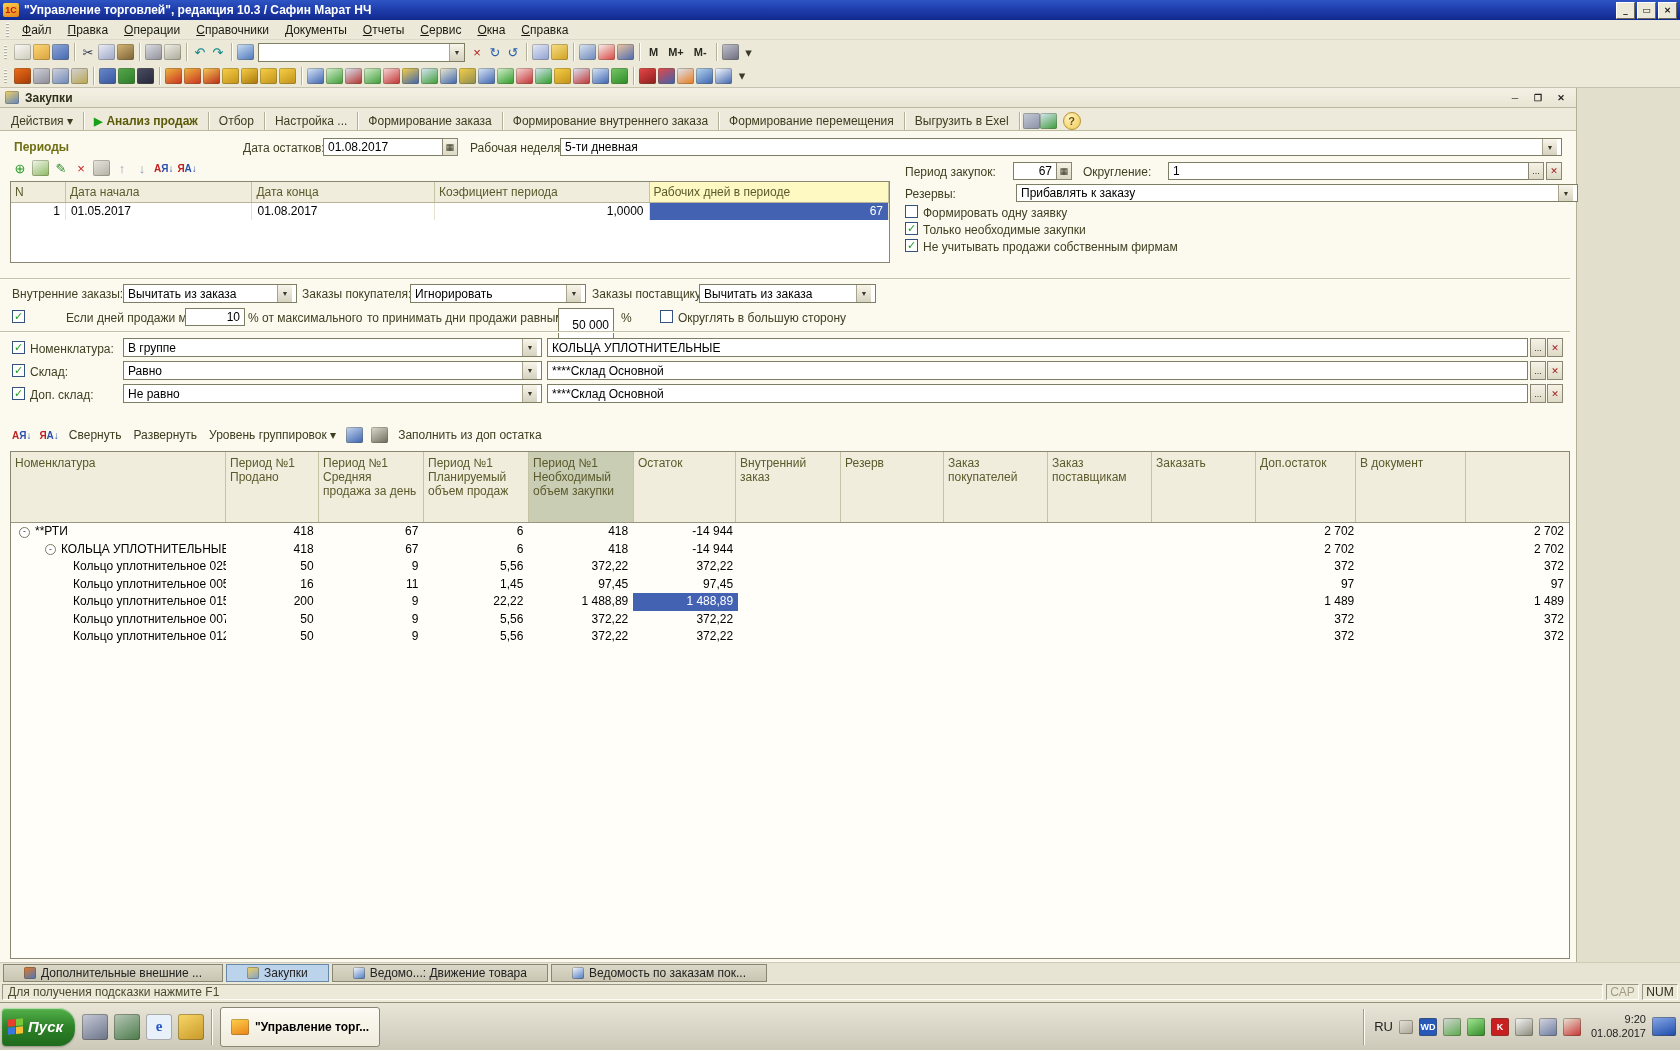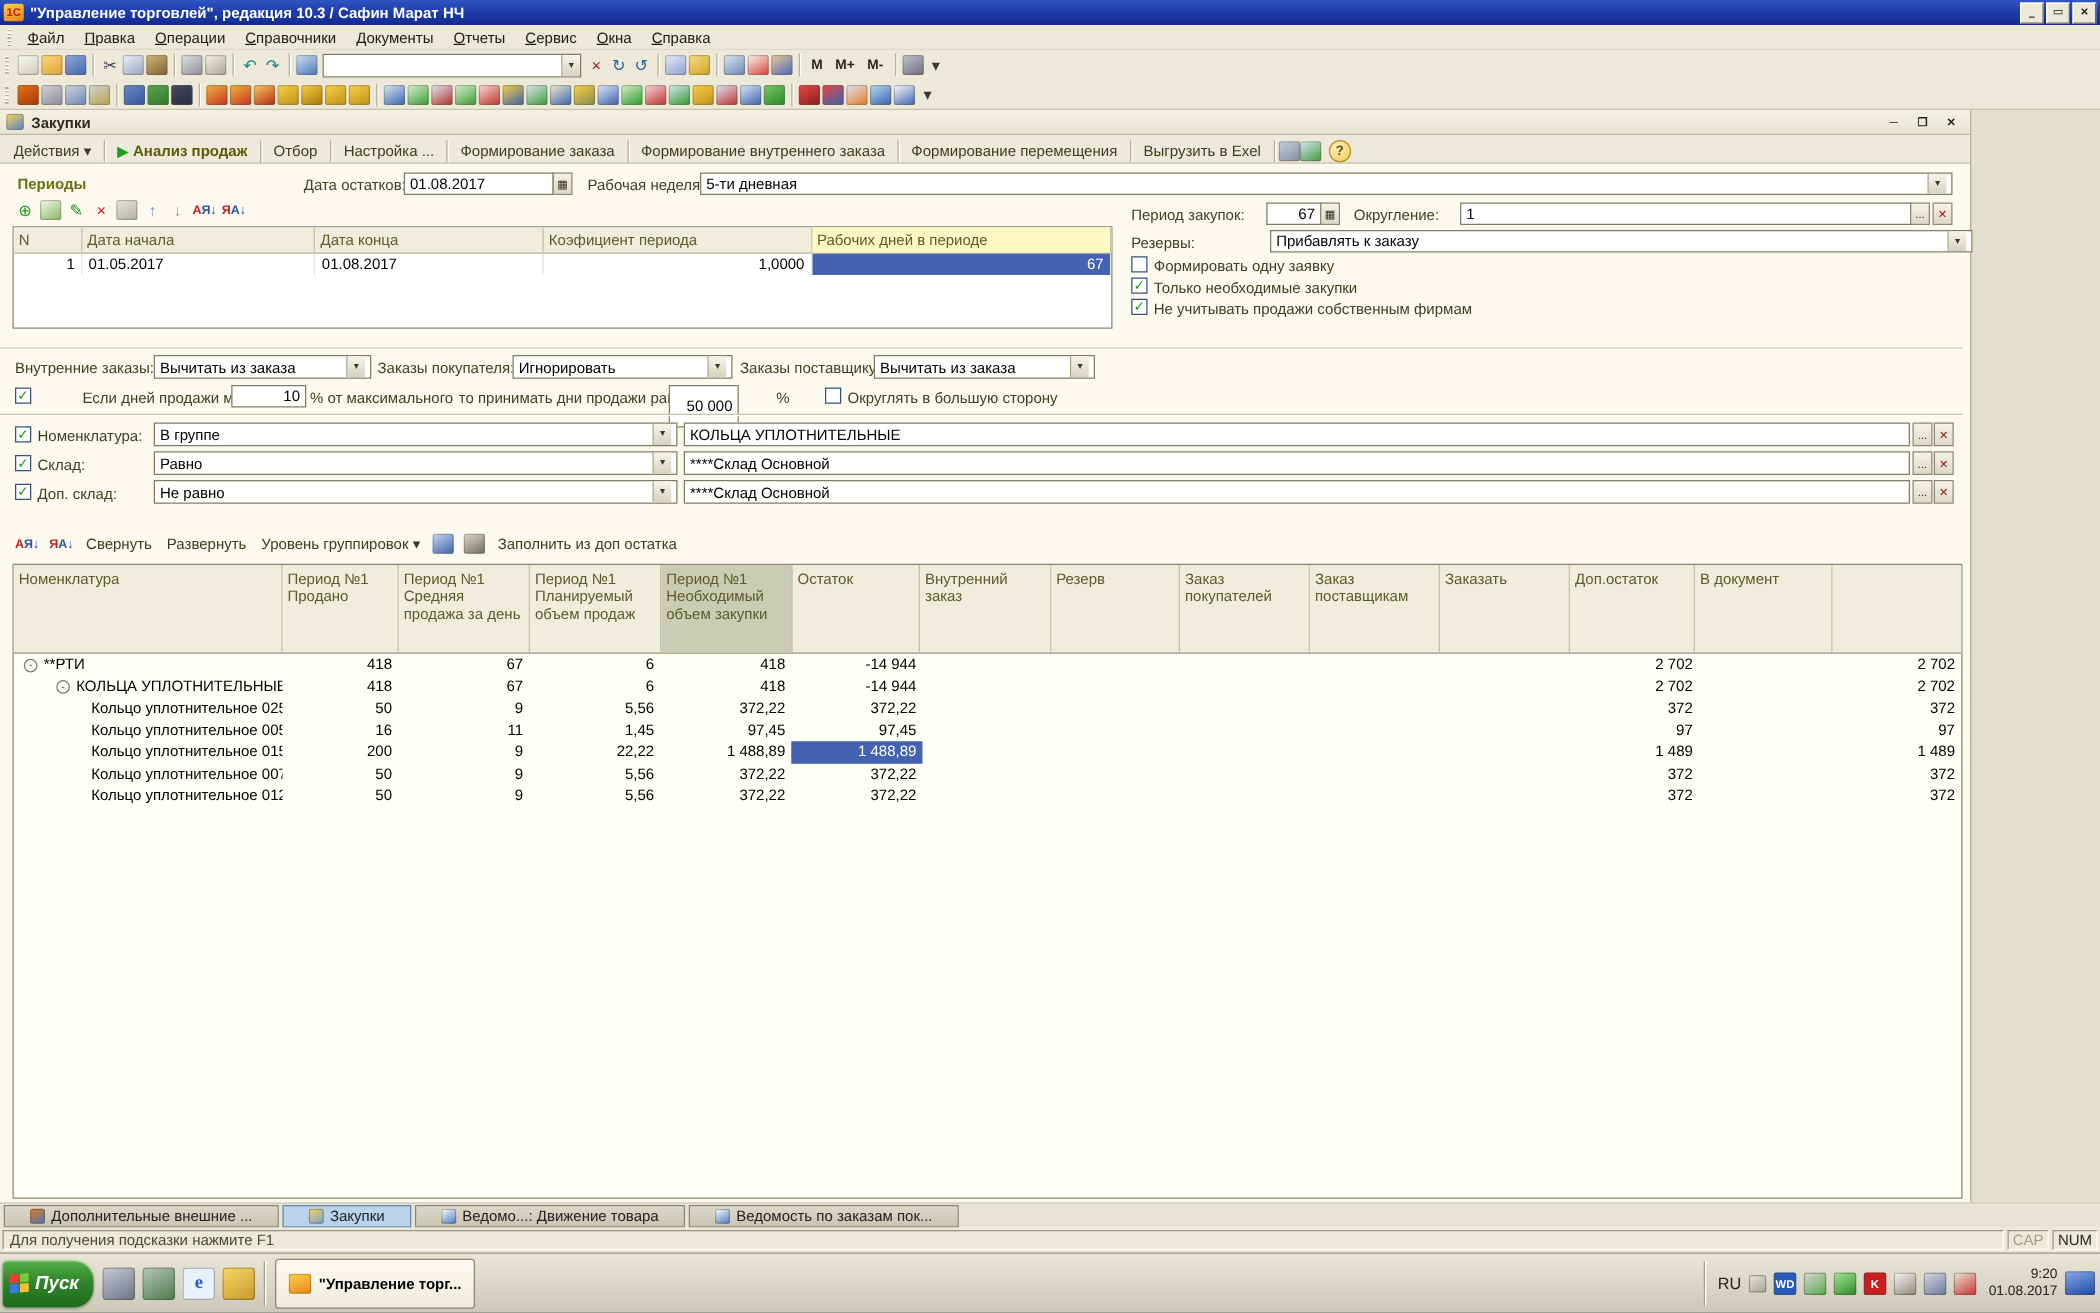--- a/index.html
+++ b/index.html
@@ -351,21 +351,21 @@
         </div></span>
 
     
     <span class="cbx" style="left:12px;top:179px;" id="sd-cb1">✓</span>
     <span class="lbl" style="left:30px;top:180px;margin-left:36px;">Если дней продажи меньше</span>
     <div class="field" style="left:185px;top:177px;width:60px;height:18px;">
       <span class="rt">10</span>
     </div>
     <span class="lbl" style="left:248px;top:180px;">% от максимального</span>
     <span class="lbl" style="left:367px;top:180px;">то принимать дни продажи равным</span>
-    <div class="field" style="left:535px;top:177px;width:56px;height:34px;align-items:center;">
+    <div class="field" style="left:558px;top:177px;width:56px;height:34px;align-items:center;">
       <span class="rt">50 000</span>
     </div>
     <span class="lbl" style="left:621px;top:180px;">%</span>
     <span class="cbx" style="left:660px;top:179px;" id="sd-cb2"></span>
     <span class="lbl" style="left:678px;top:180px;">Округлять в большую сторону</span>
 
     <div class="groove" style="left:0;top:200px;width:1570px;"></div>
 
     <span id="filters"><span class="cbx" style="left: 12px; top: 210px;">✓</span><span class="lbl" style="left: 30px; top: 211px;">Номенклатура:</span><div class="field" style="left: 123px; top: 207px; width: 419px; height: 19px;">
           <span>В группе</span>

